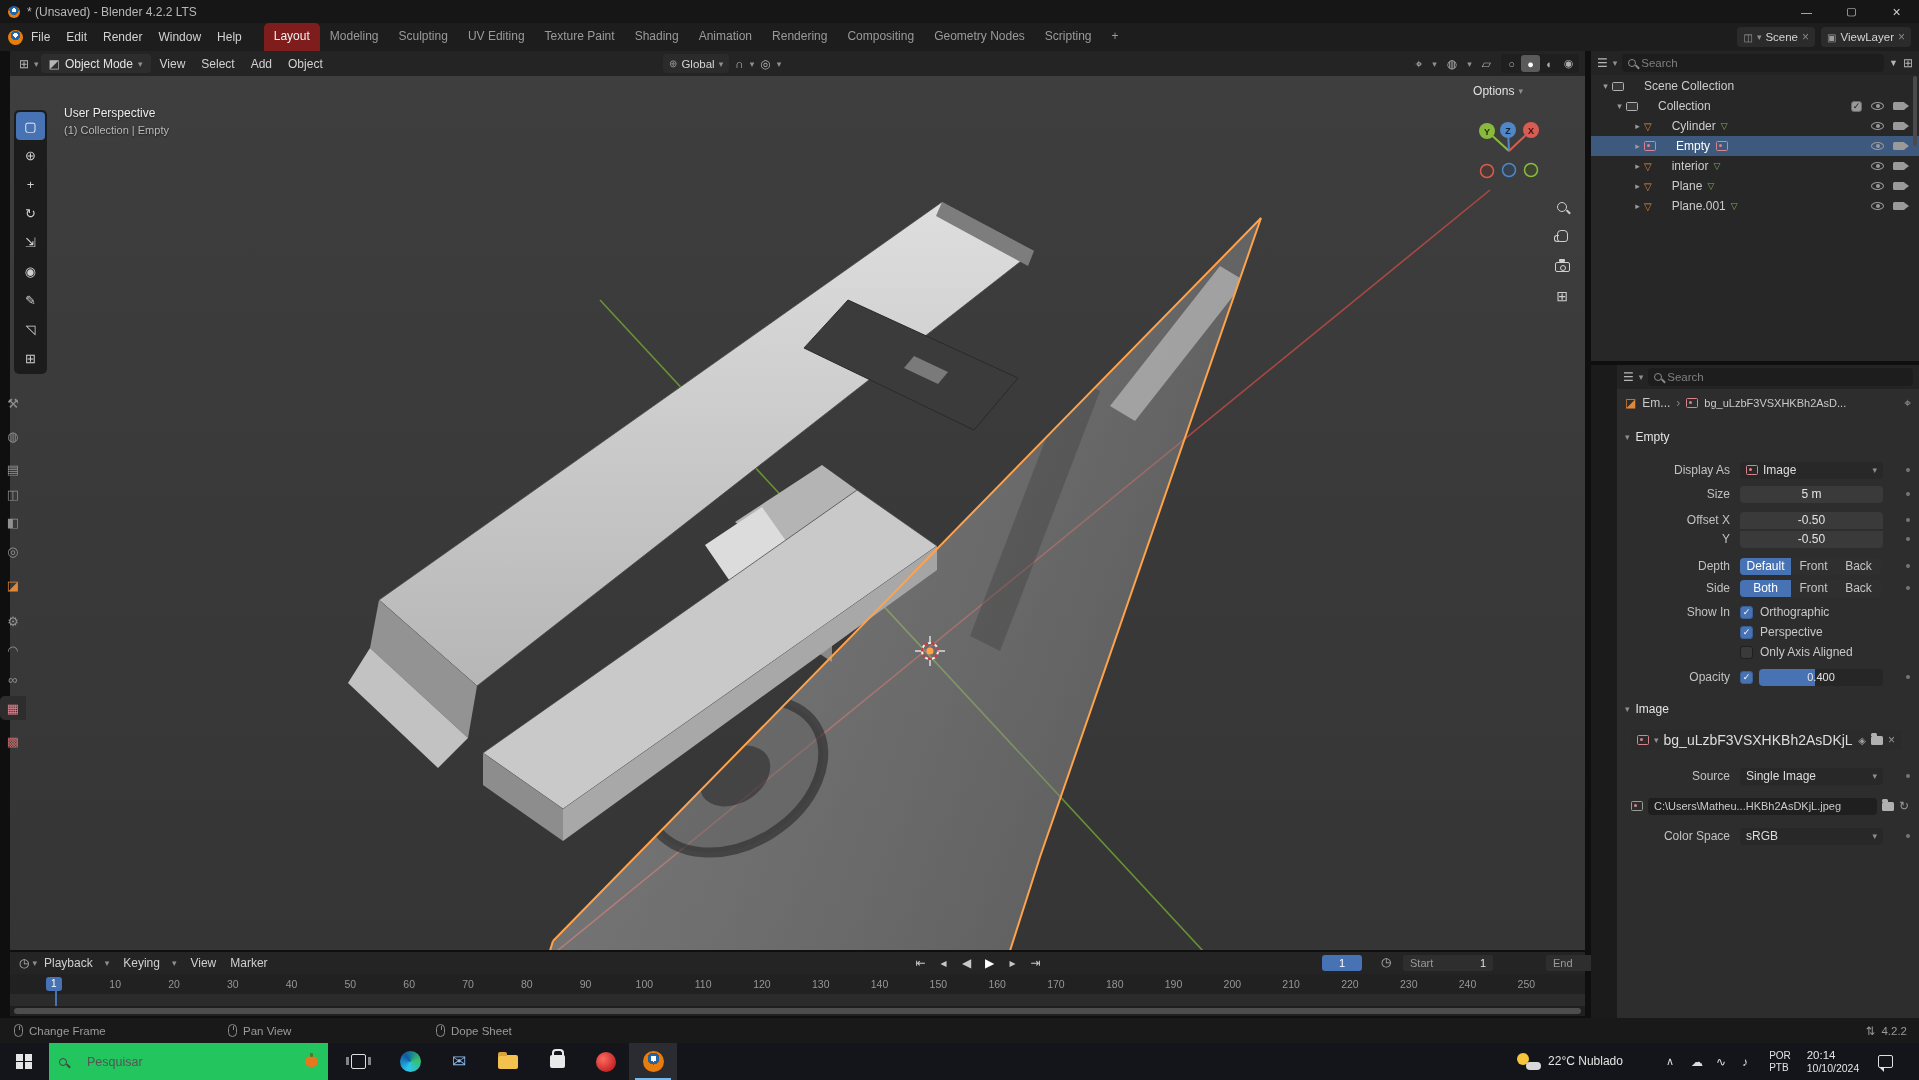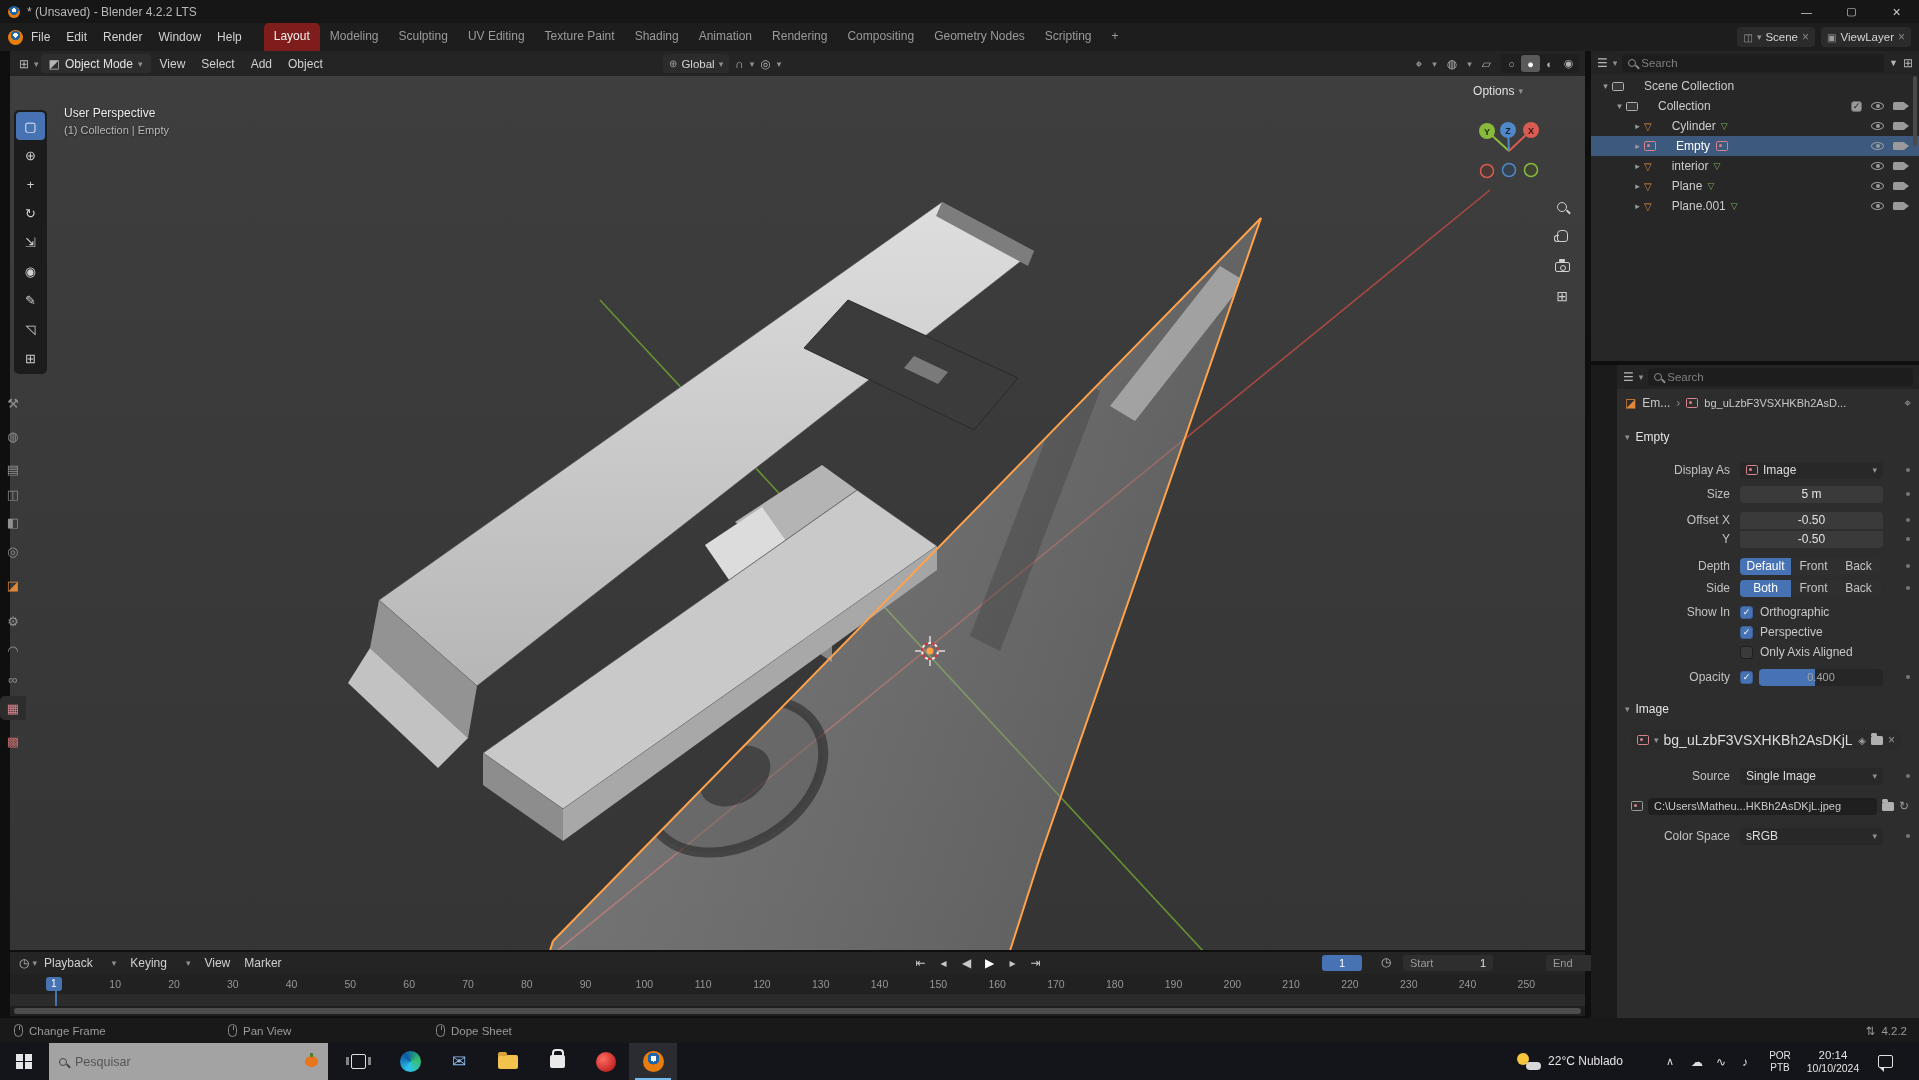--- a/index.html
+++ b/index.html
@@ -77,29 +77,29 @@
   .pnum { background:#3a3a3a; border-radius:4px; height:17px; flex:1; display:flex; align-items:center; justify-content:center; color:#e2e2e2; }
   .seg { height:17px; display:flex; align-items:center; justify-content:center; background:#2f2f2f; color:#c5c5c5; }
   .seg.active { background:#4772b3; color:#ffffff; }
   .seg:first-child { border-radius:4px 0 0 4px; }
   .seg:last-child { border-radius:0 4px 4px 0; }
   .pdot { position:absolute; right:9px; width:4px; height:4px; border-radius:50%; background:#767676; }
   .cb { width:13px; height:13px; border-radius:3px; background:#3a3a3a; border:1px solid #1f1f1f; display:flex; align-items:center; justify-content:center; color:#fff; font-size:9px; }
   .cb.checked { background:#4772b3; border-color:#3a5f96; }
   .cb-label { margin-left:7px; color:#c8c8c8; }
   .panel-hdr { position:absolute; left:1617px; width:302px; height:18px; display:flex; align-items:center; gap:6px; color:#e4e4e4; padding-left:8px; }
-  .slider { position:relative; flex:1; height:17px; background:#262626; border-radius:4px; overflow:hidden; display:flex; align-items:center; justify-content:center; color:#a3a3a3; }
+  .slider { position:relative; flex:1; height:17px; background:#262626; border-radius:4px; overflow:hidden; display:flex; align-items:center; justify-content:center; color:#e5e5e5; }
   .slider .fill { position:absolute; left:0; top:0; bottom:0; background:#4772b3; }
   .slider .val { position:relative; }
   .pfield { background:#1f1f1f; border-radius:4px; height:17px; display:flex; align-items:center; padding:0 6px; color:#c9c9c9; font-size:11px; overflow:hidden; white-space:nowrap; }
 
   
   .timeline { background:#242424; }
   .tl-header { height:22px; display:flex; align-items:center; padding:0 6px; position:relative; }
-  .tl-menu { padding:0 7px; color:#d0d0d0; display:flex; gap:19px; align-items:center; }
+  .tl-menu { padding:0 7px; color:#d0d0d0; display:flex; gap:12px; align-items:center; }
   .transport { position:absolute; left:900px; display:flex; gap:2px; }
   .tr-btn { width:21px; height:16px; display:flex; align-items:center; justify-content:center; color:#c8c8c8; font-size:12px; }
   .frame-field { position:absolute; left:1312px; width:40px; height:16px; background:#4772b3; border-radius:3px; color:#fff; display:flex; align-items:center; justify-content:center; font-size:11px; }
   .se-field { position:absolute; height:16px; background:#2e2e2e; border-radius:3px; display:flex; align-items:center; justify-content:space-between; padding:0 7px; font-size:11px; }
   .ruler { position:absolute; left:0; right:0; top:22px; height:20px; background:#212121; display:flex; padding-left:17px; }
   .ruler-cell { flex:0 0 58.8px; text-align:center; color:#969696; font-size:10.5px; line-height:20px; }
   .track { position:absolute; left:0; right:0; top:42px; height:12px; background:#2b2b2b; }
   .tl-scroll { position:absolute; left:0; right:0; top:54px; height:10px; background:#1f1f1f; }
   .tl-scroll .handle { position:absolute; left:4px; right:4px; top:2px; height:6px; border-radius:3px; background:#4d4d4d; }
   .playhead-tag { position:absolute; left:36px; top:25px; height:14px; background:#4772b3; color:#fff; border-radius:3px; padding:0 5px; font-size:10px; line-height:14px; }
@@ -109,21 +109,21 @@
   .statusbar { background:#191919; color:#9a9a9a; font-size:11.5px; }
   .hint { position:absolute; top:0; height:25px; display:flex; align-items:center; gap:6px; }
   .ico-mouse { width:9px; height:13px; border:1px solid #8a8a8a; border-radius:4.5px; position:relative; display:inline-block; }
   .ico-mouse::before { content:""; position:absolute; left:3.5px; top:1px; width:1px; height:4px; background:#8a8a8a; }
 
   
   .taskbar { background:#14151a; }
   .tk-btn { position:absolute; top:0; width:48px; height:37px; display:flex; align-items:center; justify-content:center; }
   .tk-btn.active-app { background:rgba(255,255,255,.10); }
   .tk-btn.active-app::after { content:""; position:absolute; left:6px; right:6px; bottom:0; height:2px; background:#76b9ed; }
-  .tk-search { position:absolute; left:49px; top:0; width:279px; height:37px; background:#a3a3a3; display:flex; align-items:center; gap:8px; padding:0 10px; color:#3c3c3c; }
+  .tk-search { position:absolute; left:49px; top:0; width:279px; height:37px; background:#22c55e; display:flex; align-items:center; gap:20px; padding:0 10px; color:#3c3c3c; }
   .tk-search input { border:none; outline:none; background:transparent; font-size:12.5px; color:#333; flex:1; font-family:inherit; }
   .tk-search input::placeholder { color:#555; }
   .ico-win { display:grid; grid-template-columns:7px 7px; grid-template-rows:7px 7px; gap:1.5px; }
   .ico-win span { background:#e4e6e8; }
   .ico-task { width:15px; height:15px; border:1.6px solid #e0e0e0; border-radius:2px; position:relative; }
   .ico-task::before,.ico-task::after { content:""; position:absolute; top:2px; width:3px; height:8px; background:rgba(224,224,224,.55); }
   .ico-task::before { left:-6px; } .ico-task::after { right:-6px; }
   .ico-edge { width:21px; height:21px; border-radius:50%; background:conic-gradient(from 200deg,#2cc3f0,#0c59a4,#35c06f,#2cc3f0); }
   .ico-folder-lg { width:20px; height:14px; background:#f2c14e; border-radius:2px; position:relative; }
   .ico-folder-lg::before { content:""; position:absolute; left:0; top:-3px; width:9px; height:4px; background:#d9a33c; border-radius:2px 2px 0 0; }
@@ -132,21 +132,21 @@
   .ico-red { width:20px; height:20px; border-radius:50%; background:radial-gradient(circle at 35% 35%, #ff6a5e, #c62828 70%); }
   .ico-blender { width:21px; height:21px; border-radius:50%;
     background:radial-gradient(circle at 50% 36%, #ffffff 0 3px, #1f65a8 3px 6px, #e87d0d 6px); }
   .ico-pumpkin { width:13px; height:11px; background:#e8761e; border-radius:50% 50% 46% 46%; position:relative; }
   .ico-pumpkin::before { content:""; position:absolute; left:5px; top:-3px; width:3px; height:4px; background:#4a7d2a; border-radius:1px; }
   .ico-weather { position:relative; width:24px; height:17px; }
   .ico-weather::before { content:""; position:absolute; left:0; top:0; width:12px; height:12px; border-radius:50%; background:#f5c53c; }
   .ico-weather::after { content:""; position:absolute; right:0; bottom:0; width:15px; height:8px; border-radius:8px; background:#d8d8d8; }
   .ico-notif { width:15px; height:13px; border:1.6px solid #e0e0e0; border-radius:2px; position:relative; }
   .ico-notif::after { content:""; position:absolute; left:1px; bottom:-5px; border-left:4px solid transparent; border-top:4px solid #e0e0e0; }
-  .tray-txt { color:#e4e4e4; text-align:center; line-height:1.15; }
+  .tray-txt { color:#e4e4e4; line-height:1.15; }
 
   
   .ico-mag { width:8px; height:8px; border:1.5px solid currentColor; border-radius:50%; position:relative; display:inline-block; flex:none; }
   .ico-mag::after { content:""; position:absolute; width:5px; height:1.5px; background:currentColor; transform:rotate(45deg); right:-4.5px; bottom:-1.5px; }
   .ico-eye { width:13px; height:8px; border:1px solid #9a9a9a; border-radius:50%; position:relative; display:inline-block; }
   .ico-eye::after { content:""; position:absolute; left:50%; top:50%; width:4px; height:4px; margin:-2px 0 0 -2px; background:#9a9a9a; border-radius:50%; }
   .ico-cam { width:12px; height:8px; background:#9a9a9a; border-radius:1.5px; position:relative; display:inline-block; }
   .ico-cam::before { content:""; position:absolute; right:-4px; top:1px; border-left:4px solid #9a9a9a; border-top:3px solid transparent; border-bottom:3px solid transparent; }
   .ico-img { width:12px; height:10px; border:1px solid #d9838d; border-radius:1.5px; position:relative; display:inline-block; }
   .ico-img::after { content:""; position:absolute; left:2px; top:2px; width:3px; height:3px; border-radius:50%; background:#d9838d; }

